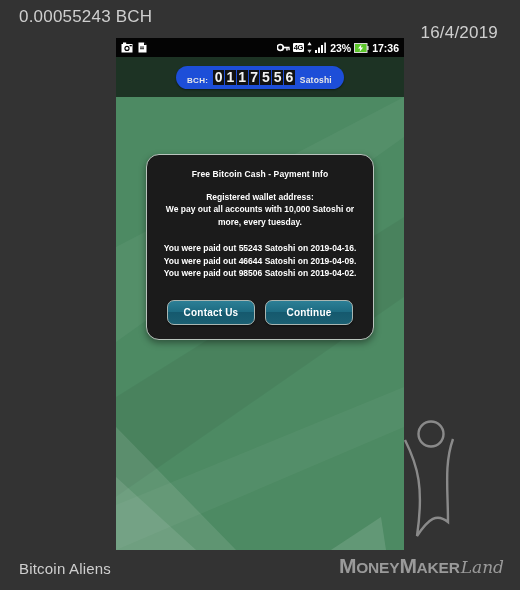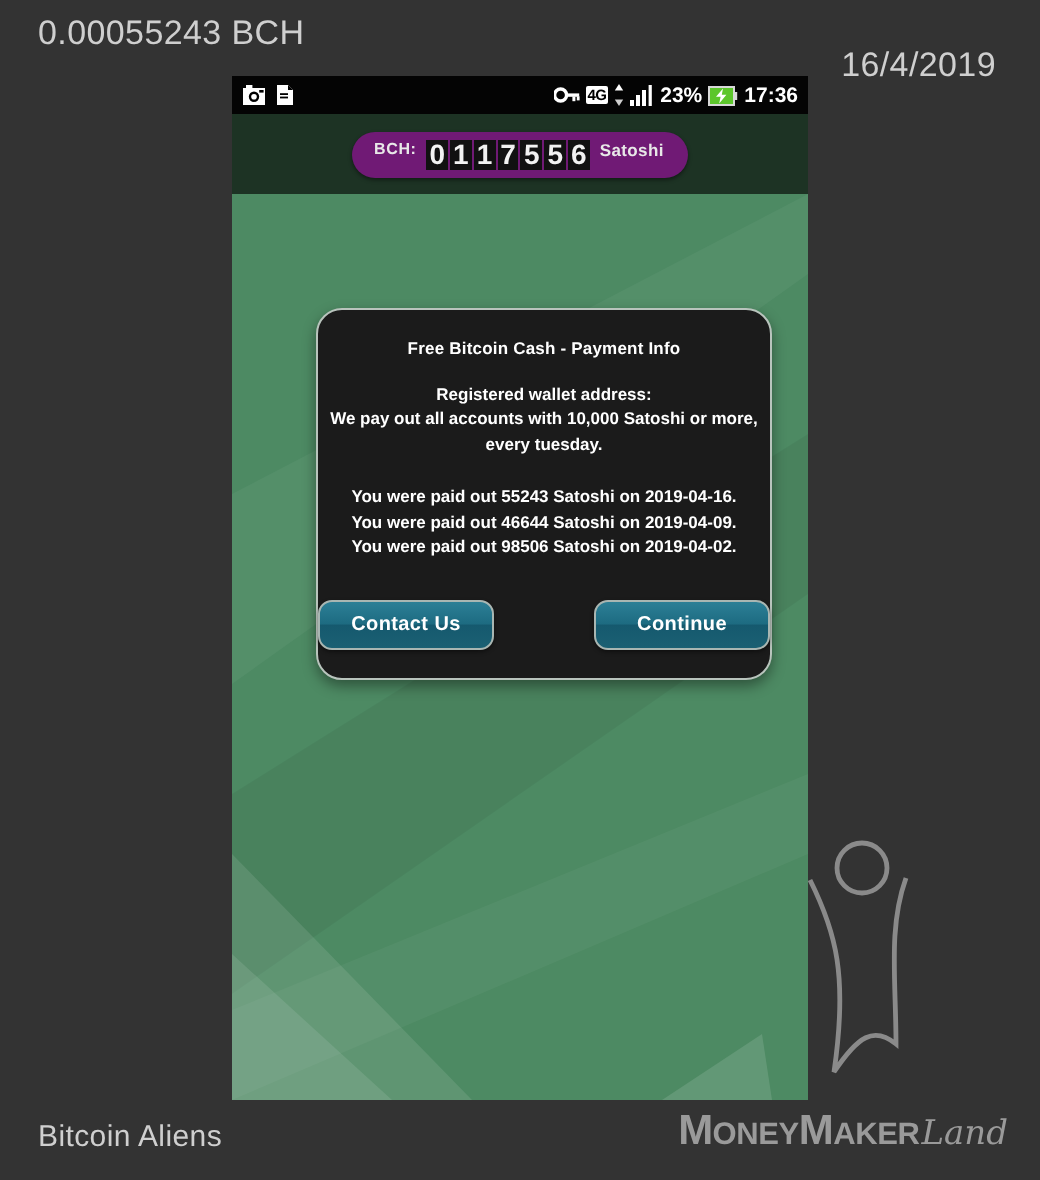--- a/index.html
+++ b/index.html
@@ -59,24 +59,24 @@
   }
 
   
   .topband {
     height:40px; width:100%;
     background:#1d3324;
     display:flex; align-items:center; justify-content:center;
     position:relative;
   }
   .balance-pill {
-    background:#701a75;
+    background:#1d4ed8;
     border-radius:13px;
     padding:4px 12px 4px 11px;
-    display:flex; align-items:flex-start; gap:5px;
+    display:flex; align-items:flex-end; gap:5px;
     box-shadow:0 1px 2px rgba(0,0,0,.45);
   }
   .balance-pill .lbl {
     color:#e8e8e8; font-size:8px; font-weight:bold; letter-spacing:.3px;
   }
   .digits { display:flex; gap:1px; }
   .digits .d {
     background:#111111;
     color:#f2f2f2;
     font-size:14px; font-weight:bold;
@@ -91,26 +91,26 @@
   
   .screen-body {
     position:relative; width:100%; height:453px;
     background:#4d8a63;
     overflow:hidden;
   }
   .streaks { position:absolute; inset:0; }
 
   
   .dialog {
-    position:absolute; left:42px; top:57px;
+    position:absolute; left:30px; top:57px;
     width:228px;
     background:#1b1b1b;
     border:1.5px solid #b9c4bd;
     border-radius:13px;
-    padding:14px 0 14px;
+    padding:14px 12px 14px;
     box-shadow:0 3px 7px rgba(0,0,0,.4);
     text-align:center;
   }
   .dlg-title {
     color:#ffffff; font-size:8.5px; font-weight:bold; letter-spacing:.1px;
     margin-bottom:12px;
   }
   .dlg-sub {
     color:#ffffff; font-size:8.5px; font-weight:bold; line-height:12px;
   }
@@ -121,21 +121,21 @@
   .dlg-note {
     color:#ffffff; font-size:8.5px; font-weight:bold; line-height:12.5px;
     margin-top:0;
   }
   .payouts { margin-top:14px; }
   .payout {
     color:#ffffff; font-size:8.5px; font-weight:bold; line-height:12.5px;
   }
   .btn-row {
     margin-top:20px;
-    display:flex; justify-content:space-between; gap:10px;
+    display:flex; justify-content:center; gap:10px;
   }
   .btn {
     min-width:88px;
     padding:6px 10px;
     border:1.2px solid #a9b6b2;
     border-radius:7px;
     background:linear-gradient(180deg,#2c7f96 0%,#1d6b81 48%,#15596e 50%,#1b6073 100%);
     color:#ffffff;
     font-size:10px; font-weight:bold;
     letter-spacing:.2px;

